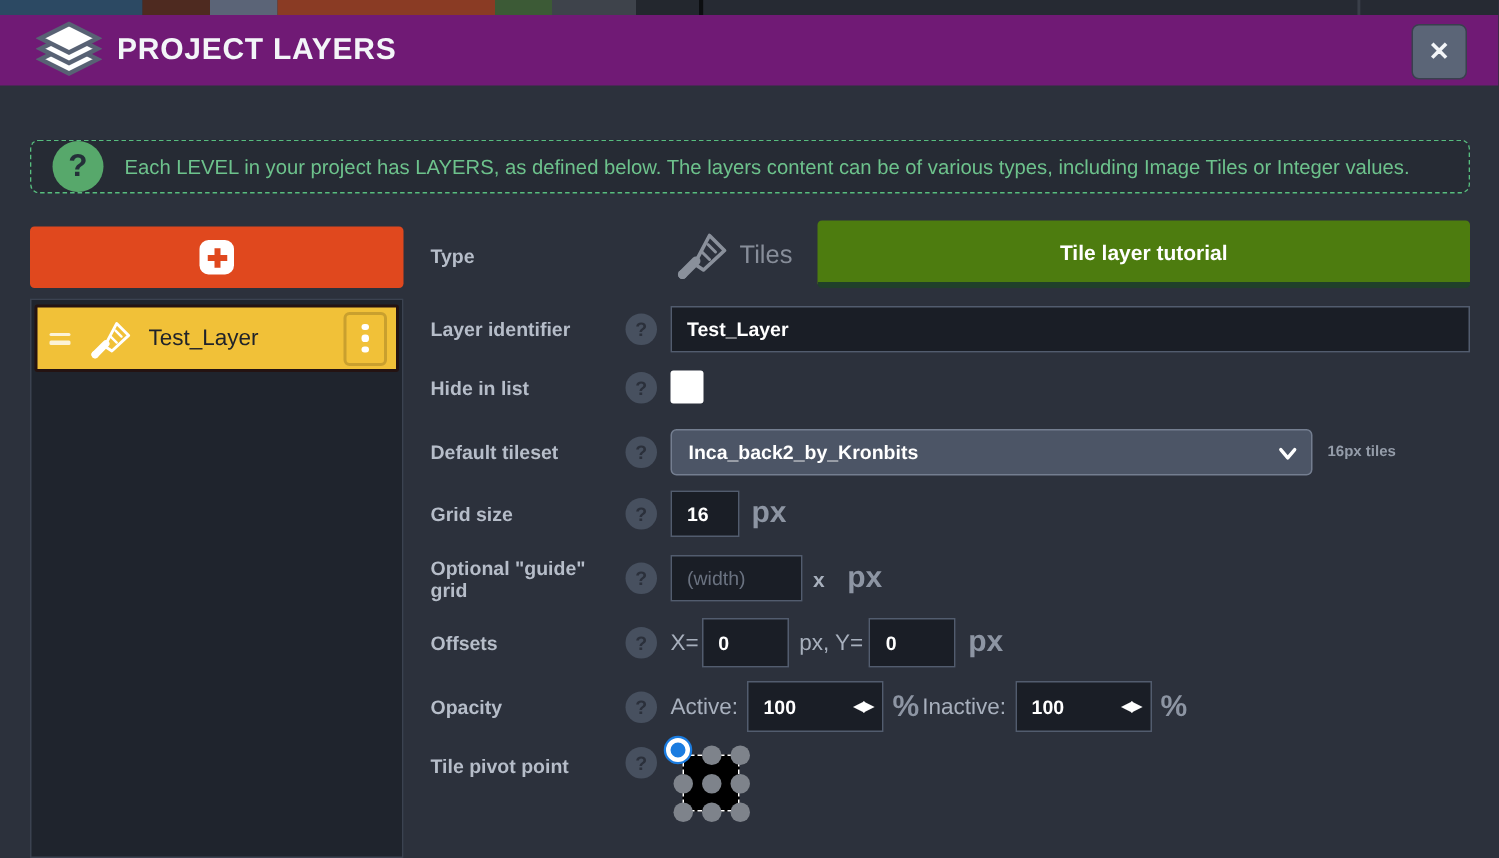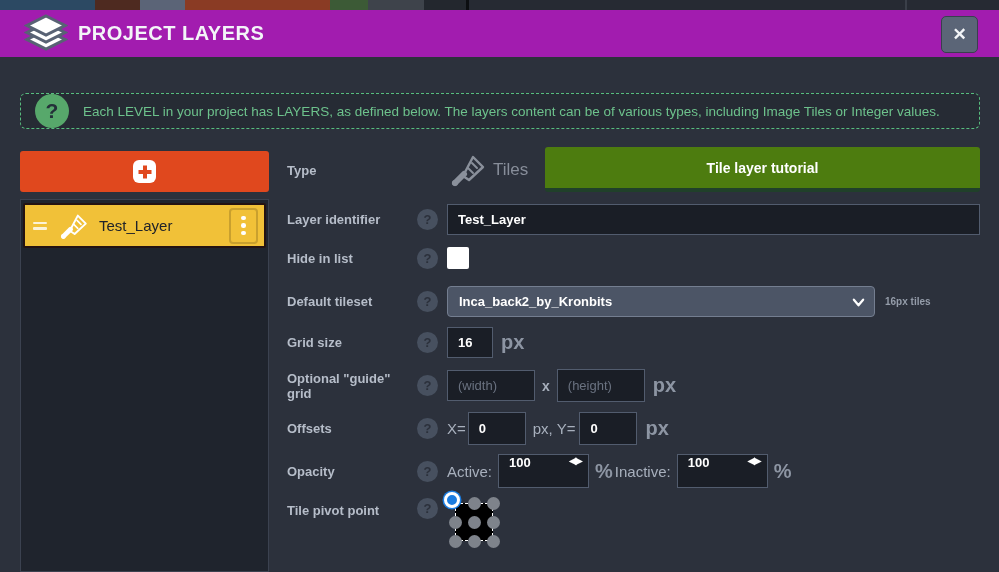--- a/index.html
+++ b/index.html
@@ -11,21 +11,21 @@
     overflow:hidden;
   }
 
   
   .top-strip { position:absolute; left:0; top:0; width:999px; height:10px; display:flex; }
   .top-strip div { height:10px; }
 
   
   .header {
     position:absolute; left:0; top:10px; width:999px; height:47px;
-    background:#a21caf; display:flex; align-items:center;
+    background:#701a75; display:flex; align-items:center;
   }
   .layers-icon { margin-left:24px; width:44px; height:44px; }
   .dialog-title {
     margin-left:10px; color:#f3f5f8; font-size:20px; font-weight:bold;
     letter-spacing:.5px;
   }
   .close-btn {
     position:absolute; right:21px; top:6px; width:37px; height:37px;
     border:1.5px solid #39404e; border-radius:5px; background:#5b6577;
     color:#f3f5f8; font-size:17px; font-weight:bold;
@@ -118,21 +118,21 @@
   }
   .select-value { margin-left:11px; color:#fff; font-size:13px; font-weight:bold; }
   .select-chevron { position:absolute; right:9px; top:9px; width:13px; height:13px; color:#fff; }
   .suffix-label { margin-left:10px; color:#949ca9; font-size:10px; font-weight:bold; }
 
   .unit { margin-left:8px; color:#8d95a3; font-size:20px; font-weight:bold; }
   .inline-label { color:#a8b0bd; font-size:15px; }
   .sep-x { margin:0 7px; color:#a8b0bd; font-size:14px; font-weight:bold; }
 
   .stepper-input {
-    display:flex; width:91px; height:34px;
+    display:flex; align-items:center; width:91px; height:34px;
     background:#1a1e26; border:1px solid #525c6e;
   }
   .stepper-value { flex:1; margin-left:10px; color:#fff; font-size:13px; font-weight:bold; }
   .stepper-arrows { flex:none; margin-right:6px; color:#fff; font-size:10px; letter-spacing:-1px; cursor:pointer; }
 
   
   .pivot { position:relative; width:56px; height:58px; }
   .pivot-square {
     position:absolute; left:8px; top:8px; width:38px; height:38px;
     background:#000; border:1px dashed #fff;
@@ -255,21 +255,20 @@
     <div class="fhelp">?</div>
     <input class="text-input" style="width: 46px;" value="16">
     <span class="unit">px</span>
   </div>
 
   <div class="frow" style="top:311px; height:35px;">
     <div class="flabel">Optional "guide" grid</div>
     <div class="fhelp">?</div>
     <input class="text-input" style="width: 88px; height: 31px;" placeholder="(width)">
     <span class="sep-x">x</span>
-    <input class="text-input" style="width: 88px; height: 33px;" placeholder="(height)">
     <span class="unit">px</span>
   </div>
 
   <div class="frow" style="top:354px; height:35px;">
     <div class="flabel">Offsets</div>
     <div class="fhelp">?</div>
     <span class="inline-label">X=</span>
     <input class="text-input" style="width: 58px; height: 33px; margin-left: 2px;" value="0">
     <span class="inline-label" style="margin-left:7px;">px, Y=</span>
     <input class="text-input" style="width: 58px; height: 33px; margin-left: 4px;" value="0">

